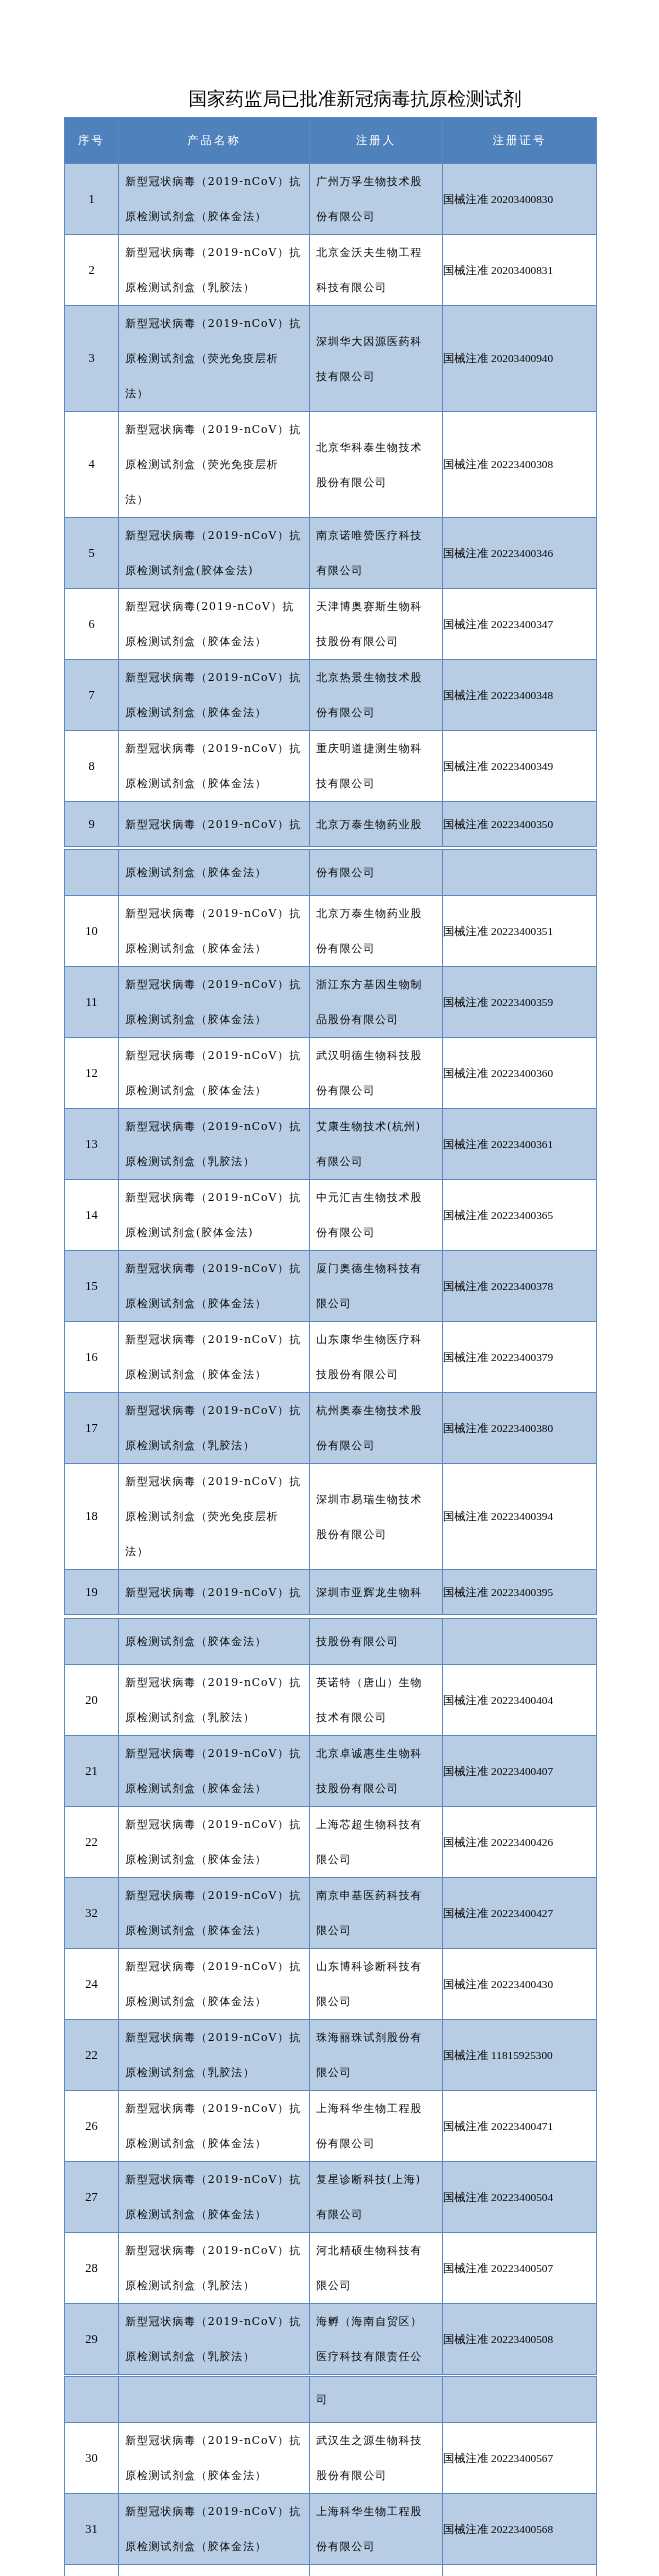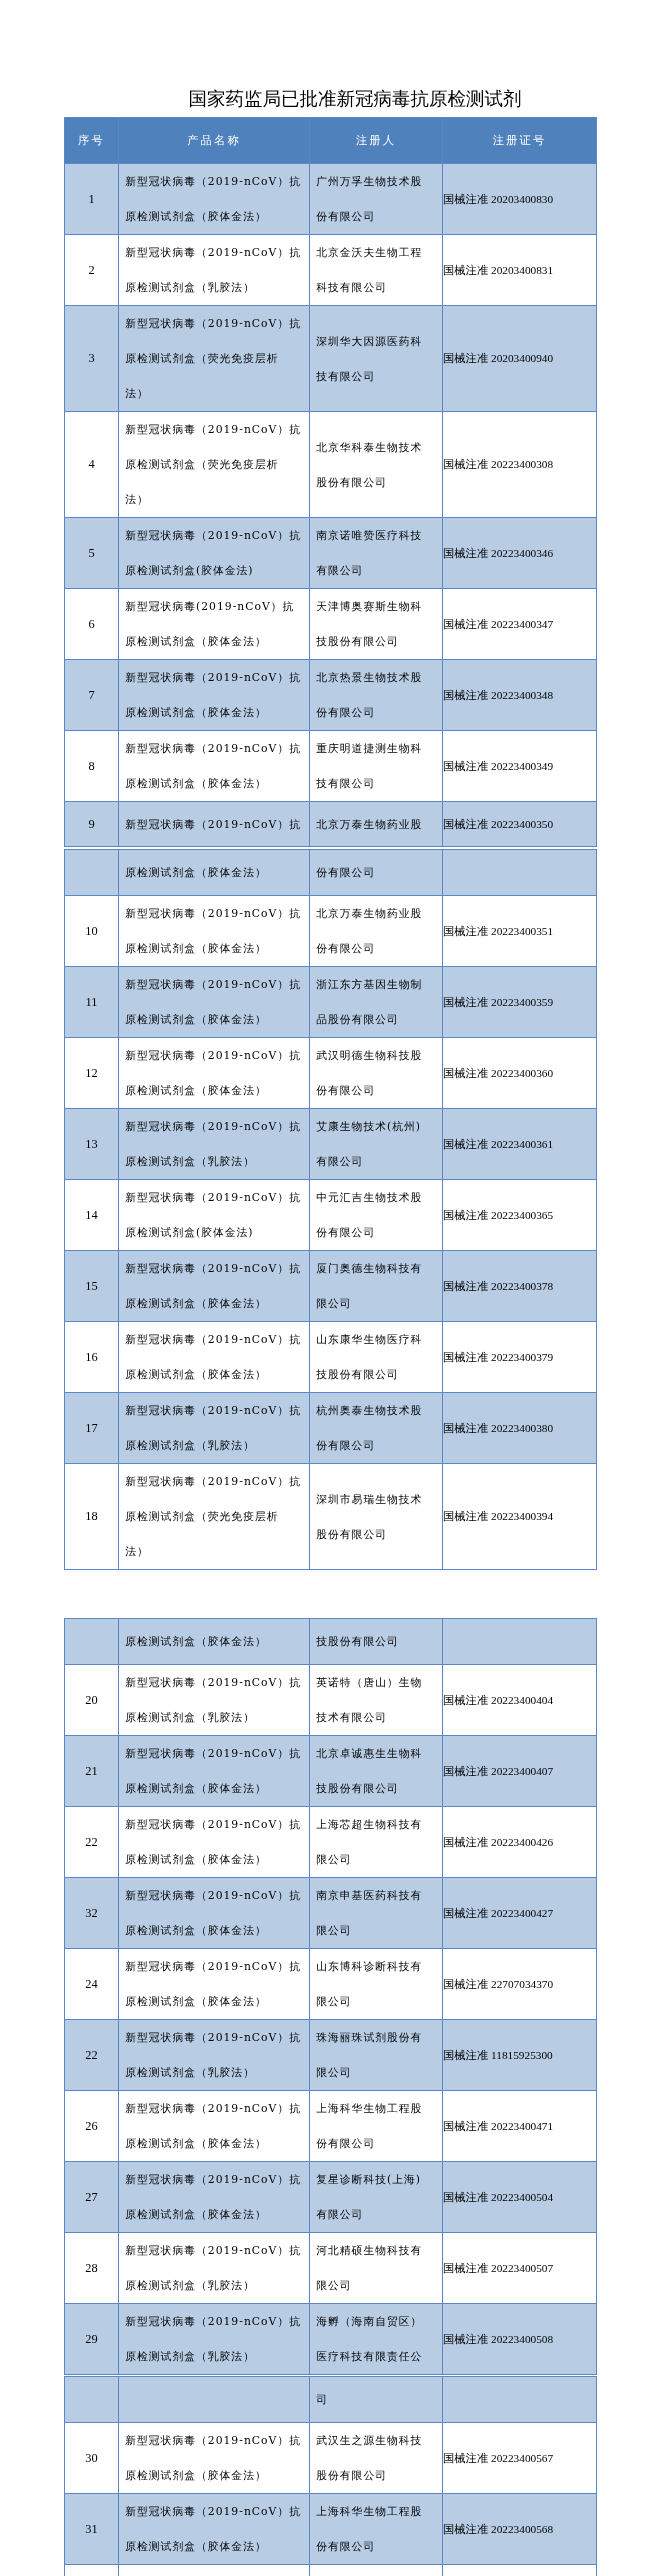--- a/index.html
+++ b/index.html
@@ -291,20 +291,30 @@
             <span class="line">原检测试剂盒（荧光免疫层析</span>
             <span class="line">法）</span>
           </td>
     <td class="c-reg">
             <span class="line">深圳市易瑞生物技术</span>
             <span class="line">股份有限公司</span>
           </td>
     <td class="c-cert">国械注准 20223400394</td>
   </tr>
 
+  <tr class="row-blue" style="height: 45px;">
+    <td class="c-no">19</td>
+    <td class="c-prod">
+            <span class="line">新型冠状病毒（2019-nCoV）抗</span>
+          </td>
+    <td class="c-reg">
+            <span class="line">深圳市亚辉龙生物科</span>
+          </td>
+    <td class="c-cert">国械注准 20223400395</td>
+  </tr>
 </tbody>
   </table>
 
   <table class="section" style="top: 1618px;">
     <colgroup>
       <col class="col-no">
         <col class="col-prod">
         <col class="col-reg">
         <col class="col-cert">
     </colgroup>
@@ -376,21 +386,21 @@
   <tr class="row-white" style="height: 71px;">
     <td class="c-no">24</td>
     <td class="c-prod">
             <span class="line">新型冠状病毒（2019-nCoV）抗</span>
             <span class="line">原检测试剂盒（胶体金法）</span>
           </td>
     <td class="c-reg">
             <span class="line">山东博科诊断科技有</span>
             <span class="line">限公司</span>
           </td>
-    <td class="c-cert">国械注准 22707034370</td>
+    <td class="c-cert">国械注准 20223400430</td>
   </tr>
 
   <tr class="row-blue" style="height: 70px;">
     <td class="c-no">22</td>
     <td class="c-prod">
             <span class="line">新型冠状病毒（2019-nCoV）抗</span>
             <span class="line">原检测试剂盒（乳胶法）</span>
           </td>
     <td class="c-reg">
             <span class="line">珠海丽珠试剂股份有</span>

